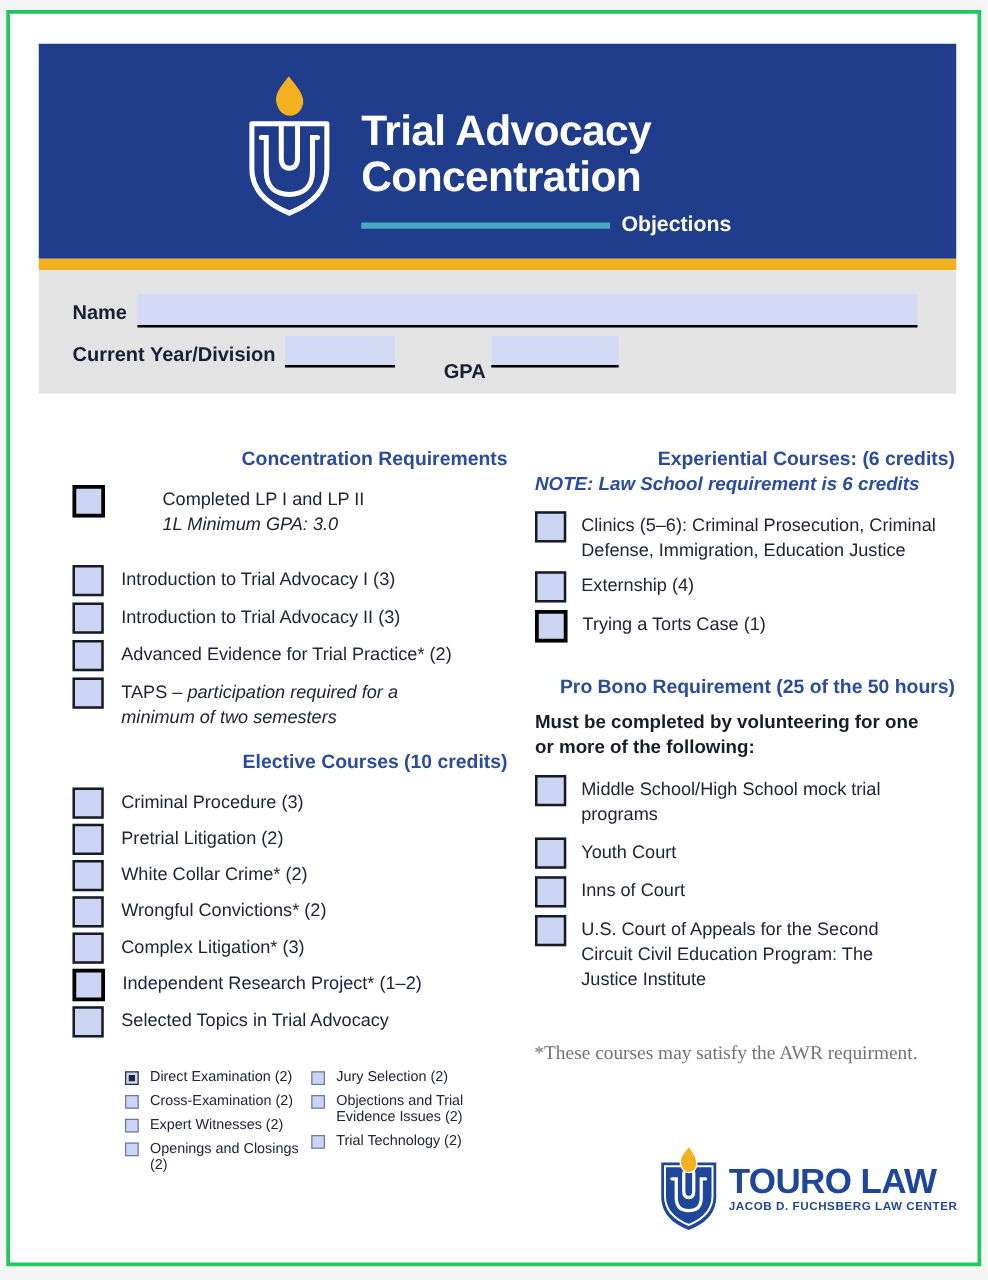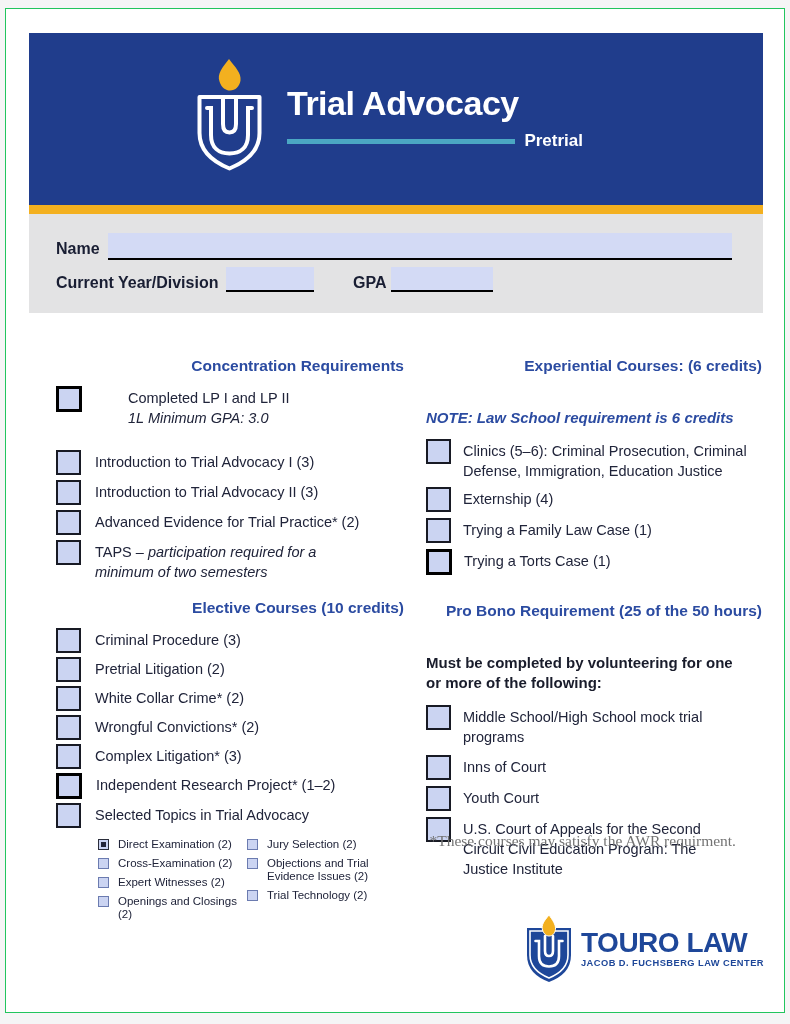--- a/index.html
+++ b/index.html
@@ -6,21 +6,21 @@
   html, body { width: 790px; height: 1024px; }
   body {
     font-family: "Liberation Sans", "DejaVu Sans", sans-serif;
     background: #f5f5f6;
     position: relative;
     overflow: hidden;
     color: var(--text, #20243A);
   }
   .sheet {
     position: absolute; left: 5px; top: 8px; width: 780px; height: 1005px;
-    background: #ffffff; border: 1px solid #22c55e;
+    background: #ffffff; border: 3px solid #22c55e;
   }
   
   .header {
     position: absolute; left: 23px; top: 24px; width: 734px; height: 172px;
     background: var(--navy, #203D8C);
   }
   .header-logo { position: absolute; left: 167px; top: 26px; width: 67px; height: 112px; }
   .title-block { position: absolute; left: 258px; top: 52px; width: 300px; }
   .title-line {
     color: #ffffff; font-size: 34px; font-weight: 800; line-height: 37px; letter-spacing: -0.5px;
@@ -46,35 +46,35 @@
   .row { display: flex; align-items: flex-start; margin-bottom: 5px; }
   .cb {
     width: 25px; height: 25px; flex: none;
     background: var(--checkbox_fill, #CBD4F2); border: 2px solid #181a24;
   }
   .cb.strong { width: 26px; height: 26px; border: 3px solid #000; }
   .row-text { font-size: 14.5px; line-height: 20px; padding-top: 2px; margin-left: 14px; color: var(--text, #20243A); }
   .col-right .row-text { margin-left: 12px; }
   .italic { font-style: italic; }
   
-  .sub-grid { display: flex; margin-left: 42px; margin-top: 10px; }
+  .sub-grid { display: flex; margin-left: 42px; margin-top: 26px; }
   .sub-col1 { width: 149px; }
   .sub-col2 { width: 132px; }
   .sub-row { display: flex; align-items: flex-start; margin-bottom: 6px; }
   .sub-cb {
     width: 11px; height: 11px; flex: none; margin-top: 1px; position: relative;
     background: var(--checkbox_fill, #CBD4F2); border: 1px solid #6b7bb0;
   }
   .sub-cb.checked { border-color: #2a2d3a; }
   .sub-cb.checked::after {
     content: ""; position: absolute; left: 2px; top: 2px; width: 5px; height: 5px; background: #23263a;
   }
   .sub-text { font-size: 11.5px; line-height: 13px; margin-left: 9px; color: var(--text, #20243A); }
   
-  .mb10 { margin-bottom: 10px; } .mb8 { margin-bottom: 8px; } .mb12 { margin-bottom: 12px; margin-top: 32px; }
+  .mb10 { margin-bottom: 10px; } .mb8 { margin-bottom: 8px; } .mb12 { margin-bottom: 12px; }
   .mb22 { margin-bottom: 22px; gap: 32px; } .mt16 { margin-top: 16px; } .mt26 { margin-top: 26px; }
   .mb4 { margin-bottom: 4px; } .mb6 { margin-bottom: 6px; }
   
   .footnote {
     position: absolute; right: 48px; top: 823px; font-family: "Liberation Serif", "DejaVu Serif", serif;
     font-size: 15.5px; color: #737373;
   }
   .footer-logo { position: absolute; left: 520px; top: 906px; display: flex; align-items: flex-start; }
   .footer-logo svg { width: 46px; height: 68px; flex: none; }
   .footer-logo-text { margin-left: 9px; padding-top: 14px; }
@@ -88,35 +88,36 @@
 
   <div class="header">
     <svg class="header-logo" viewBox="0 0 67 112">
       <path d="M33,0 C26,9 21,15 23.5,22.5 C25.5,29 30,31.5 34,31.5 C39.5,31.5 43.5,27.5 44.5,21.5 C45.5,14 39,8 33,0 Z" fill="#F3B01F"></path>
       <path d="M3.5,38 H63.5 V74 C63.5,92 49.5,103 33.5,109.5 C17.5,103 3.5,92 3.5,74 Z" fill="none" stroke="#ffffff" stroke-width="4" stroke-linejoin="round"></path>
       <path d="M11,49 H15 V76 C15,89 23,94.5 33.5,94.5 C44,94.5 52,89 52,76 V49 H56" fill="none" stroke="#ffffff" stroke-width="4" stroke-linecap="round"></path>
       <path d="M27,39 V65 C27,71.5 29.5,73.5 33.5,73.5 C37.5,73.5 40,71.5 40,65 V39" fill="none" stroke="#ffffff" stroke-width="4" stroke-linecap="round"></path>
     </svg>
     <div class="title-block">
       <div class="title-line">Trial Advocacy</div>
+      <div class="title-line">Concentration</div>
       <div class="subtitle-row">
         <div class="teal-rule"></div>
-        <div class="subtitle-text">Pretrial</div>
+        <div class="subtitle-text">Objections</div>
       </div>
     </div>
   </div>
 
   <div class="gold-stripe"></div>
 
   <div class="form-panel">
     <div class="form-label" style="left:27px; top:26px;">Name</div>
     <div class="form-input" style="left:79px; top:19px; width:624px; height:27px;"></div>
     <div class="form-label" style="left:27px; top:60px;">Current Year/Division</div>
     <div class="form-input" style="left:197px; top:53px; width:88px; height:25px;"></div>
-    <div class="form-label" style="left:324px; top:60px;">GPA</div>
+    <div class="form-label" style="left:324px; top:73px;">GPA</div>
     <div class="form-input" style="left:362px; top:53px; width:102px; height:25px;"></div>
   </div>
 
   <div class="col col-left">
 
     <div class="sec-h mb10">Concentration Requirements</div>
     <div class="row mb22">
       <div class="cb strong"></div>
       <div class="row-text">
         <span>Completed LP I and LP II</span><br>
@@ -215,42 +216,38 @@
     <div class="sec-h">Experiential Courses: (6 credits)</div>
     <div class="sec-note mb12">NOTE: Law School requirement is 6 credits</div>
     <div class="row mb6">
       <div class="cb"></div>
       <div class="row-text" style="width:295px;">Clinics (5–6): Criminal Prosecution, Criminal Defense, Immigration, Education Justice</div>
     </div>
     <div class="row mb6">
       <div class="cb"></div>
       <div class="row-text">Externship (4)</div>
     </div>
-    <div class="row mb6">
-      <div class="cb"></div>
-      <div class="row-text">Trying a Family Law Case (1)</div>
-    </div>
     <div class="row">
       <div class="cb strong"></div>
       <div class="row-text">Trying a Torts Case (1)</div>
     </div>
 
     <div class="sec-h mt26 mb8">Pro Bono Requirement (25 of the 50 hours)</div>
     <div class="intro-text mb12" style="width:320px;">Must be completed by volunteering for one or more of the following:</div>
     <div class="row mb8">
       <div class="cb"></div>
       <div class="row-text" style="width:270px;">Middle School/High School mock trial programs</div>
     </div>
     <div class="row mb6">
       <div class="cb"></div>
+      <div class="row-text">Youth Court</div>
+    </div>
+    <div class="row mb6">
+      <div class="cb"></div>
       <div class="row-text">Inns of Court</div>
-    </div>
-    <div class="row mb6">
-      <div class="cb"></div>
-      <div class="row-text">Youth Court</div>
     </div>
     <div class="row">
       <div class="cb"></div>
       <div class="row-text" style="width:280px;">U.S. Court of Appeals for the Second Circuit Civil Education Program: The Justice Institute</div>
     </div>
   </div>
 
   <div class="footnote">*These courses may satisfy the AWR requirment.</div>
 
   <div class="footer-logo">

